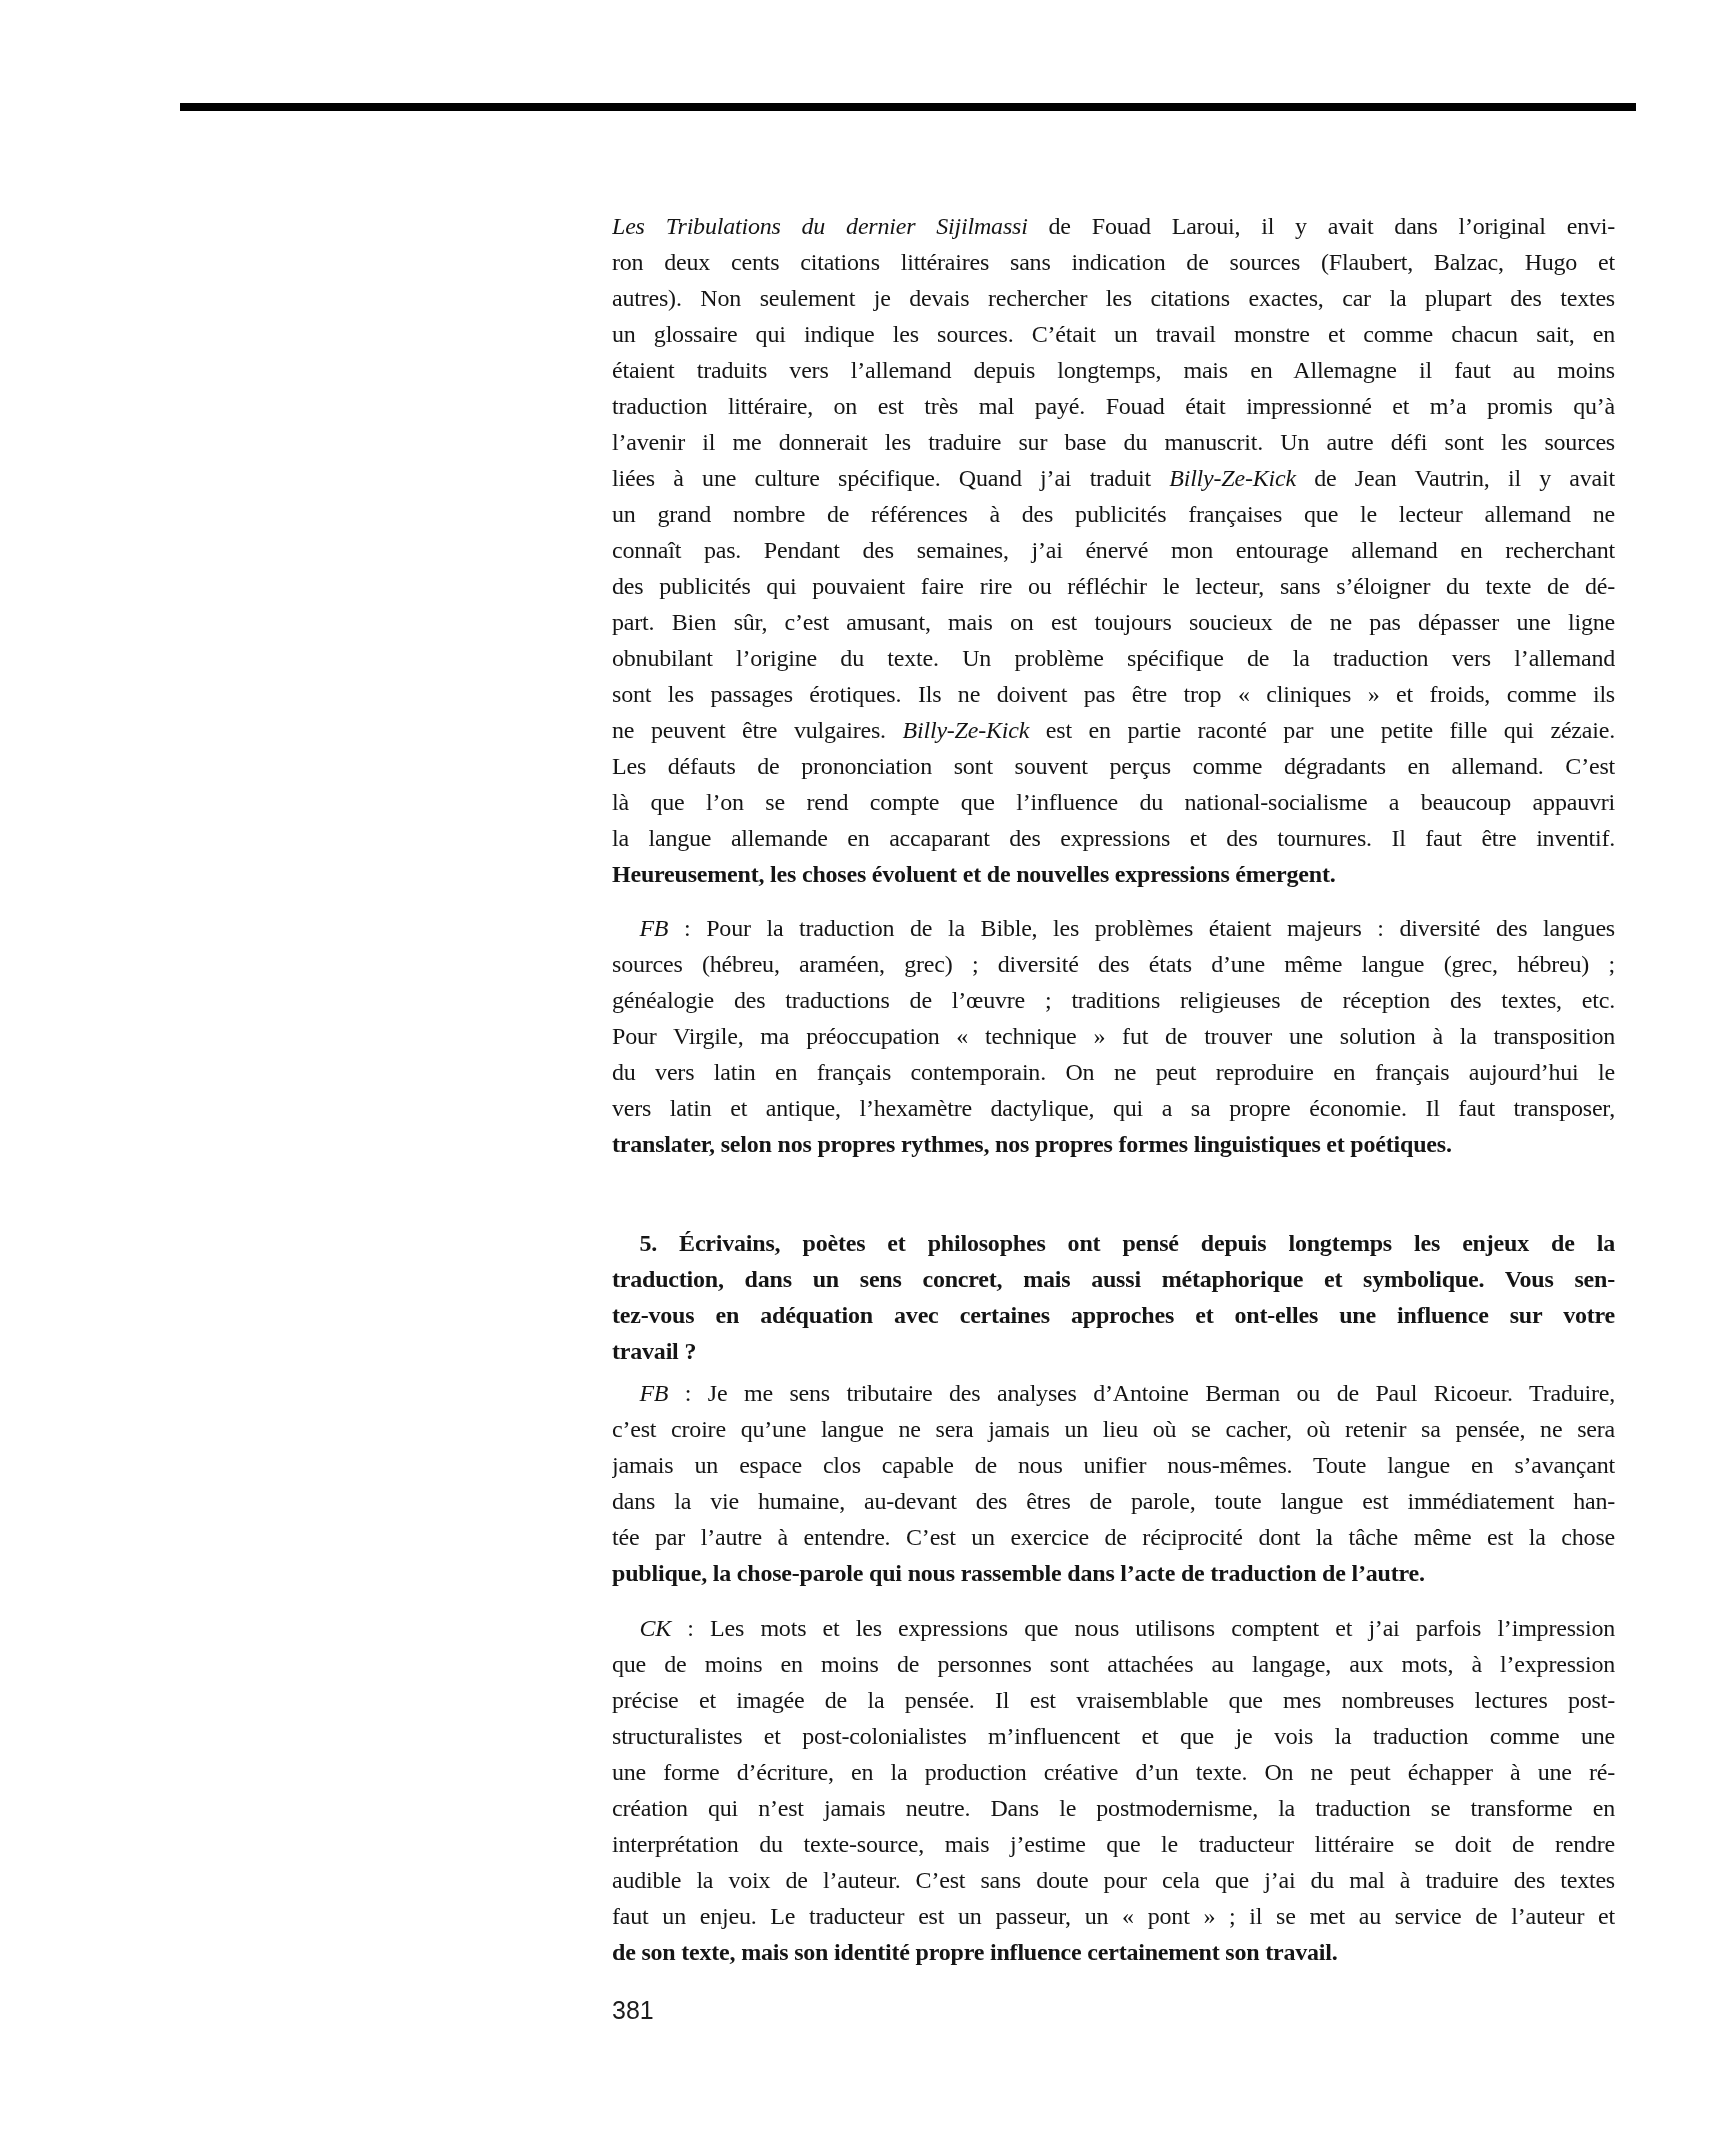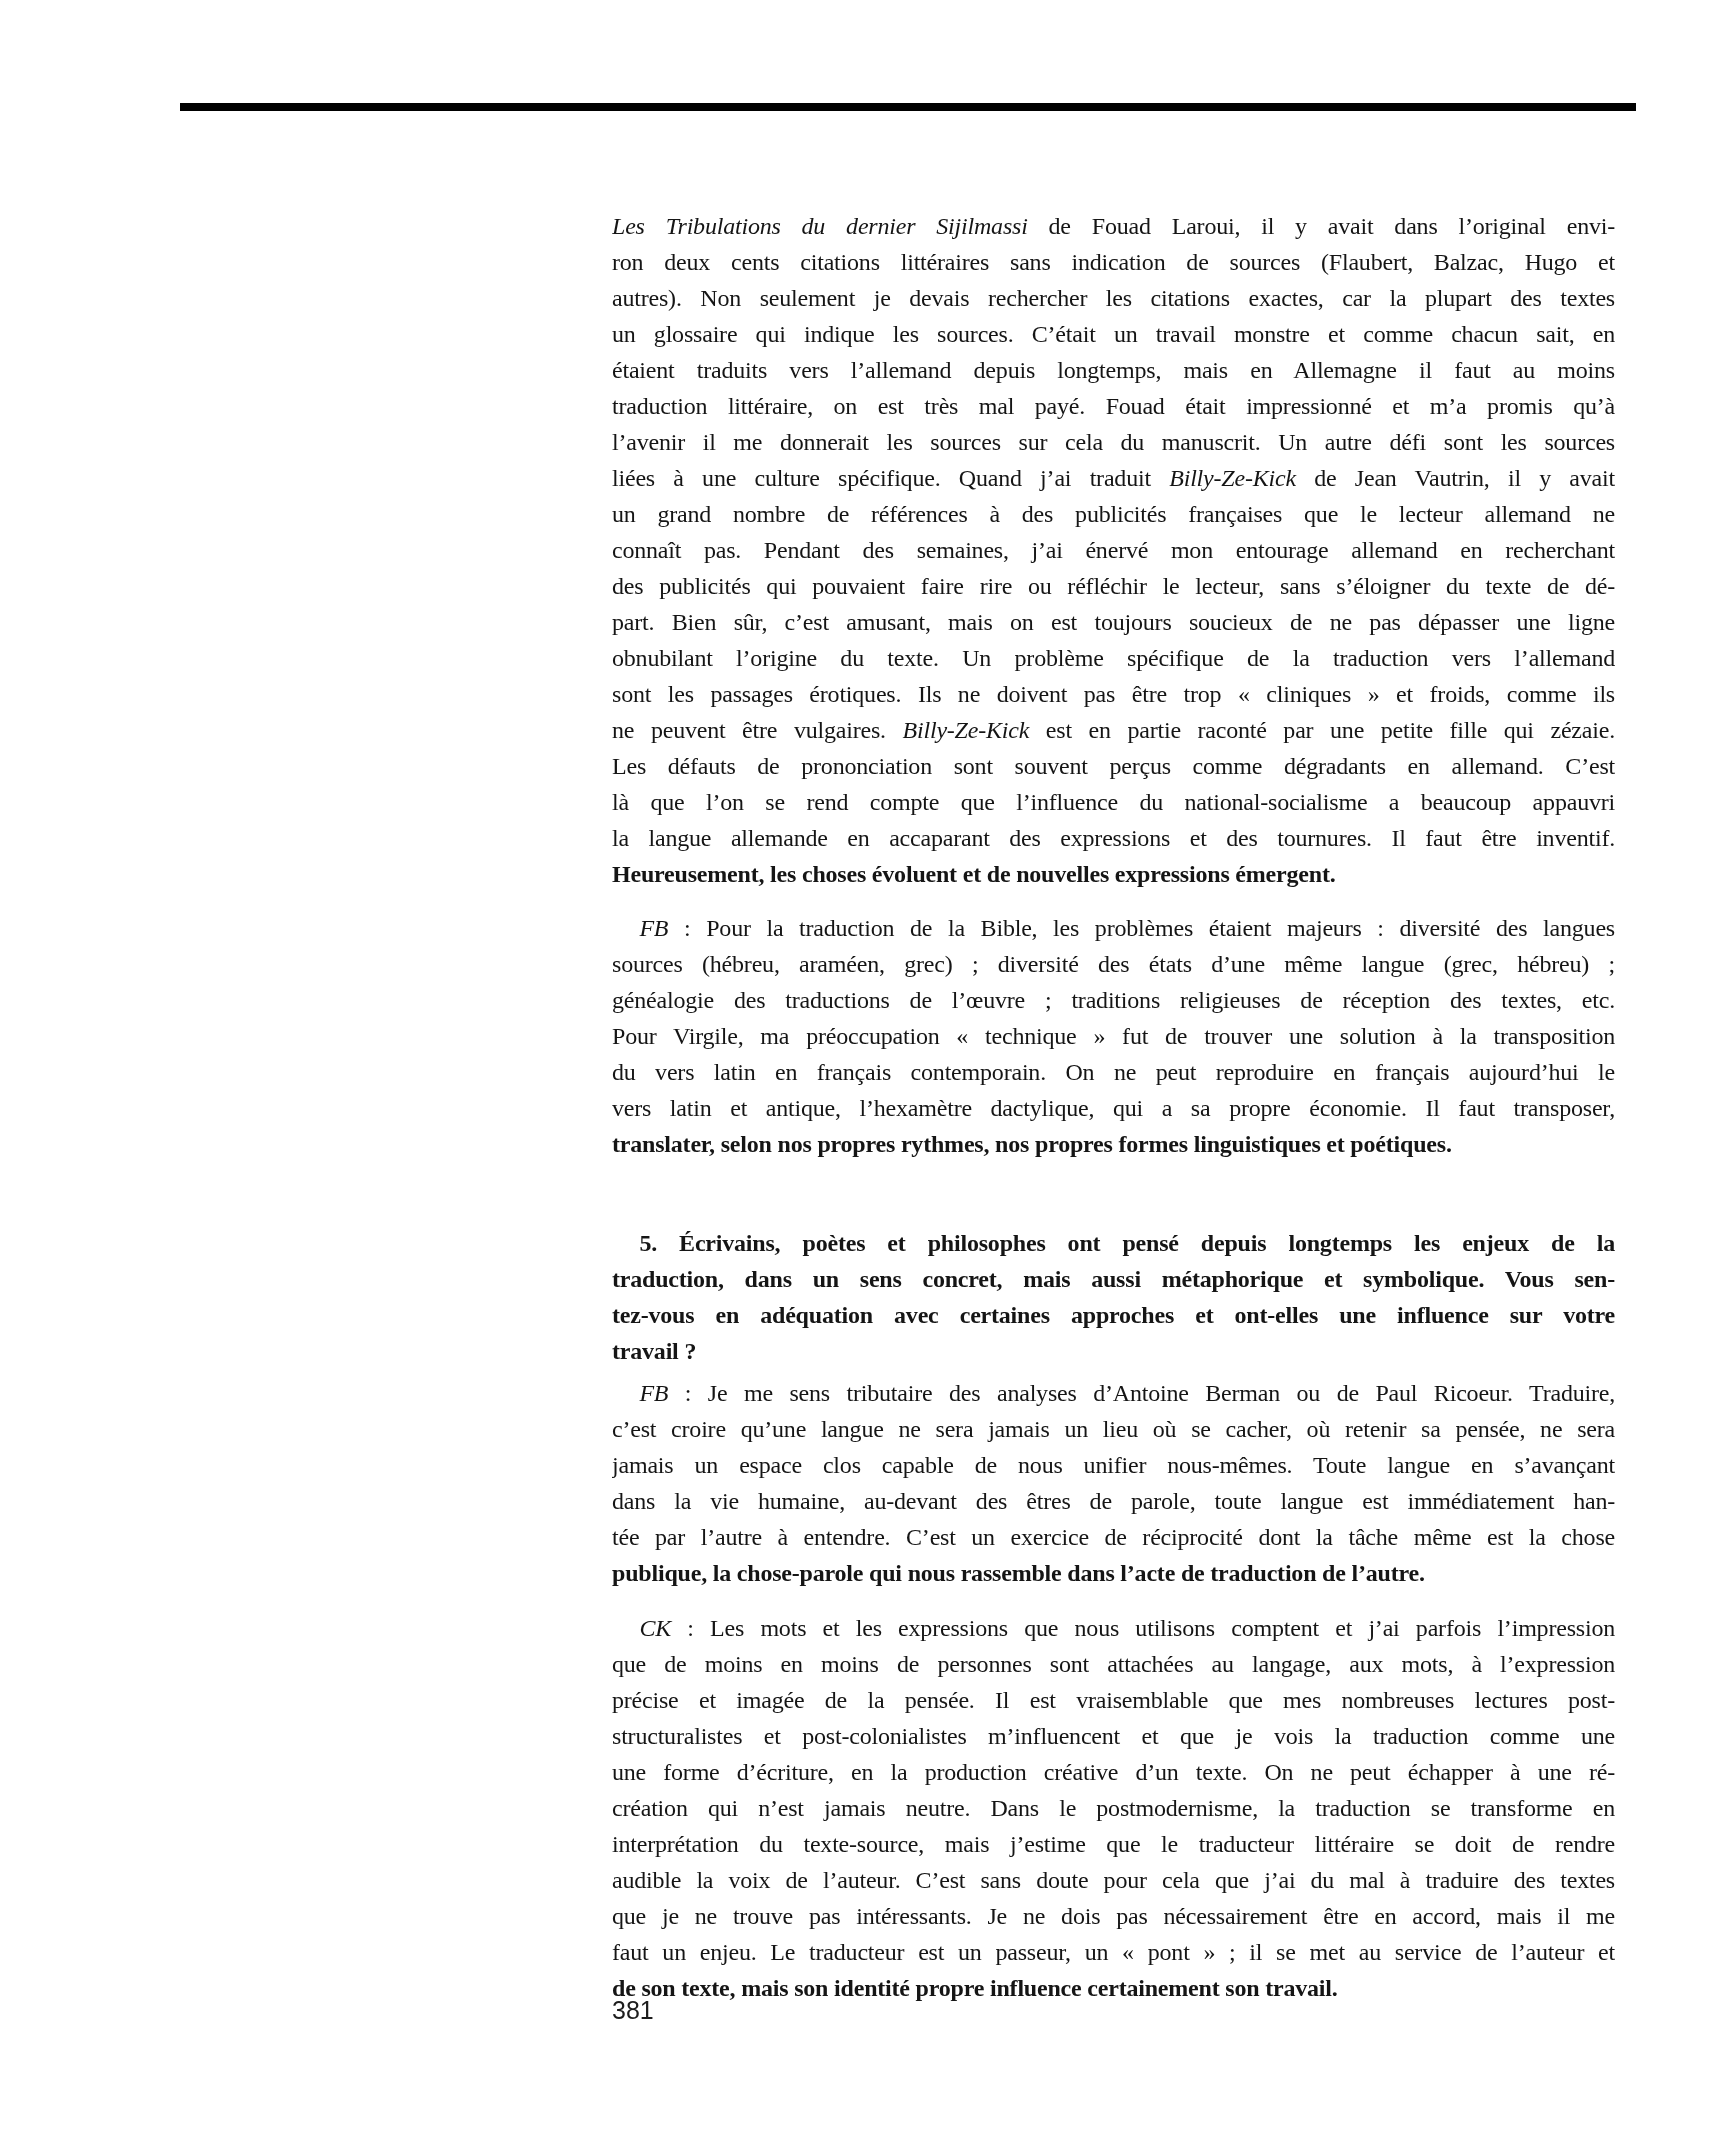--- a/index.html
+++ b/index.html
@@ -61,21 +61,21 @@
 <div class="top-rule"></div>
 
 <div class="text-col">
     <div class="para">
       <div class="line"><i>Les Tribulations du dernier Sijilmassi</i><span> de Fouad Laroui, il y avait dans l’original envi-</span></div>
       <div class="line"><span>ron deux cents citations littéraires sans indication de sources (Flaubert, Balzac, Hugo et</span></div>
       <div class="line"><span>autres). Non seulement je devais rechercher les citations exactes, car la plupart des textes</span></div>
       <div class="line"><span>un glossaire qui indique les sources. C’était un travail monstre et comme chacun sait, en</span></div>
       <div class="line"><span>étaient traduits vers l’allemand depuis longtemps, mais en Allemagne il faut au moins</span></div>
       <div class="line"><span>traduction littéraire, on est très mal payé. Fouad était impressionné et m’a promis qu’à</span></div>
-      <div class="line"><span>l’avenir il me donnerait les sources sur cela du manuscrit. Un autre défi sont les sources</span></div>
+      <div class="line"><span>l’avenir il me donnerait les traduire sur base du manuscrit. Un autre défi sont les sources</span></div>
       <div class="line"><span>liées à une culture spécifique. Quand j’ai traduit </span><i>Billy-Ze-Kick</i><span> de Jean Vautrin, il y avait</span></div>
       <div class="line"><span>un grand nombre de références à des publicités françaises que le lecteur allemand ne</span></div>
       <div class="line"><span>connaît pas. Pendant des semaines, j’ai énervé mon entourage allemand en recherchant</span></div>
       <div class="line"><span>des publicités qui pouvaient faire rire ou réfléchir le lecteur, sans s’éloigner du texte de dé-</span></div>
       <div class="line"><span>part. Bien sûr, c’est amusant, mais on est toujours soucieux de ne pas dépasser une ligne</span></div>
       <div class="line"><span>obnubilant l’origine du texte. Un problème spécifique de la traduction vers l’allemand</span></div>
       <div class="line"><span>sont les passages érotiques. Ils ne doivent pas être trop « cliniques » et froids, comme ils</span></div>
       <div class="line"><span>ne peuvent être vulgaires. </span><i>Billy-Ze-Kick</i><span> est en partie raconté par une petite fille qui zézaie.</span></div>
       <div class="line"><span>Les défauts de prononciation sont souvent perçus comme dégradants en allemand. C’est</span></div>
       <div class="line"><span>là que l’on se rend compte que l’influence du national-socialisme a beaucoup appauvri</span></div>
@@ -107,20 +107,19 @@
     </div>
     <div class="para">
       <div class="line indent"><i>CK</i><span> : Les mots et les expressions que nous utilisons comptent et j’ai parfois l’impression</span></div>
       <div class="line"><span>que de moins en moins de personnes sont attachées au langage, aux mots, à l’expression</span></div>
       <div class="line"><span>précise et imagée de la pensée. Il est vraisemblable que mes nombreuses lectures post-</span></div>
       <div class="line"><span>structuralistes et post-colonialistes m’influencent et que je vois la traduction comme une</span></div>
       <div class="line"><span>une forme d’écriture, en la production créative d’un texte. On ne peut échapper à une ré-</span></div>
       <div class="line"><span>création qui n’est jamais neutre. Dans le postmodernisme, la traduction se transforme en</span></div>
       <div class="line"><span>interprétation du texte-source, mais j’estime que le traducteur littéraire se doit de rendre</span></div>
       <div class="line"><span>audible la voix de l’auteur. C’est sans doute pour cela que j’ai du mal à traduire des textes</span></div>
-      <div class="line"><span>que je ne trouve pas intéressants. Je ne dois pas nécessairement être en accord, mais il me</span></div>
       <div class="line"><span>faut un enjeu. Le traducteur est un passeur, un « pont » ; il se met au service de l’auteur et</span></div>
       <div class="line last"><span>de son texte, mais son identité propre influence certainement son travail.</span></div>
     </div>
   </div>
 
 <div class="page-number">381</div>
 
 
 </body></html>

